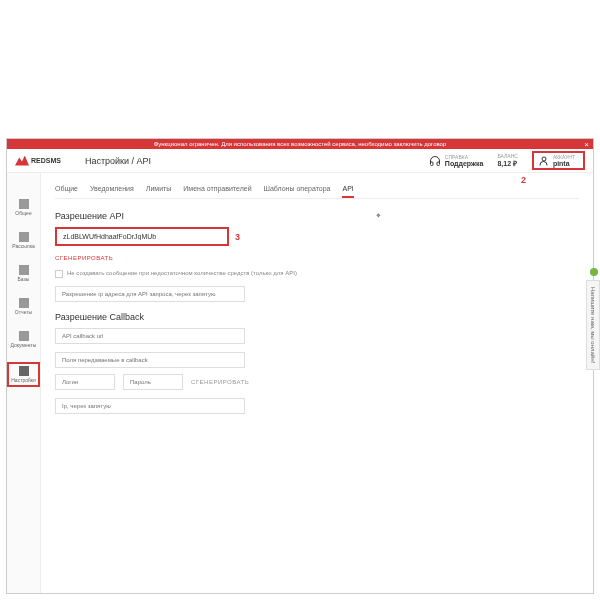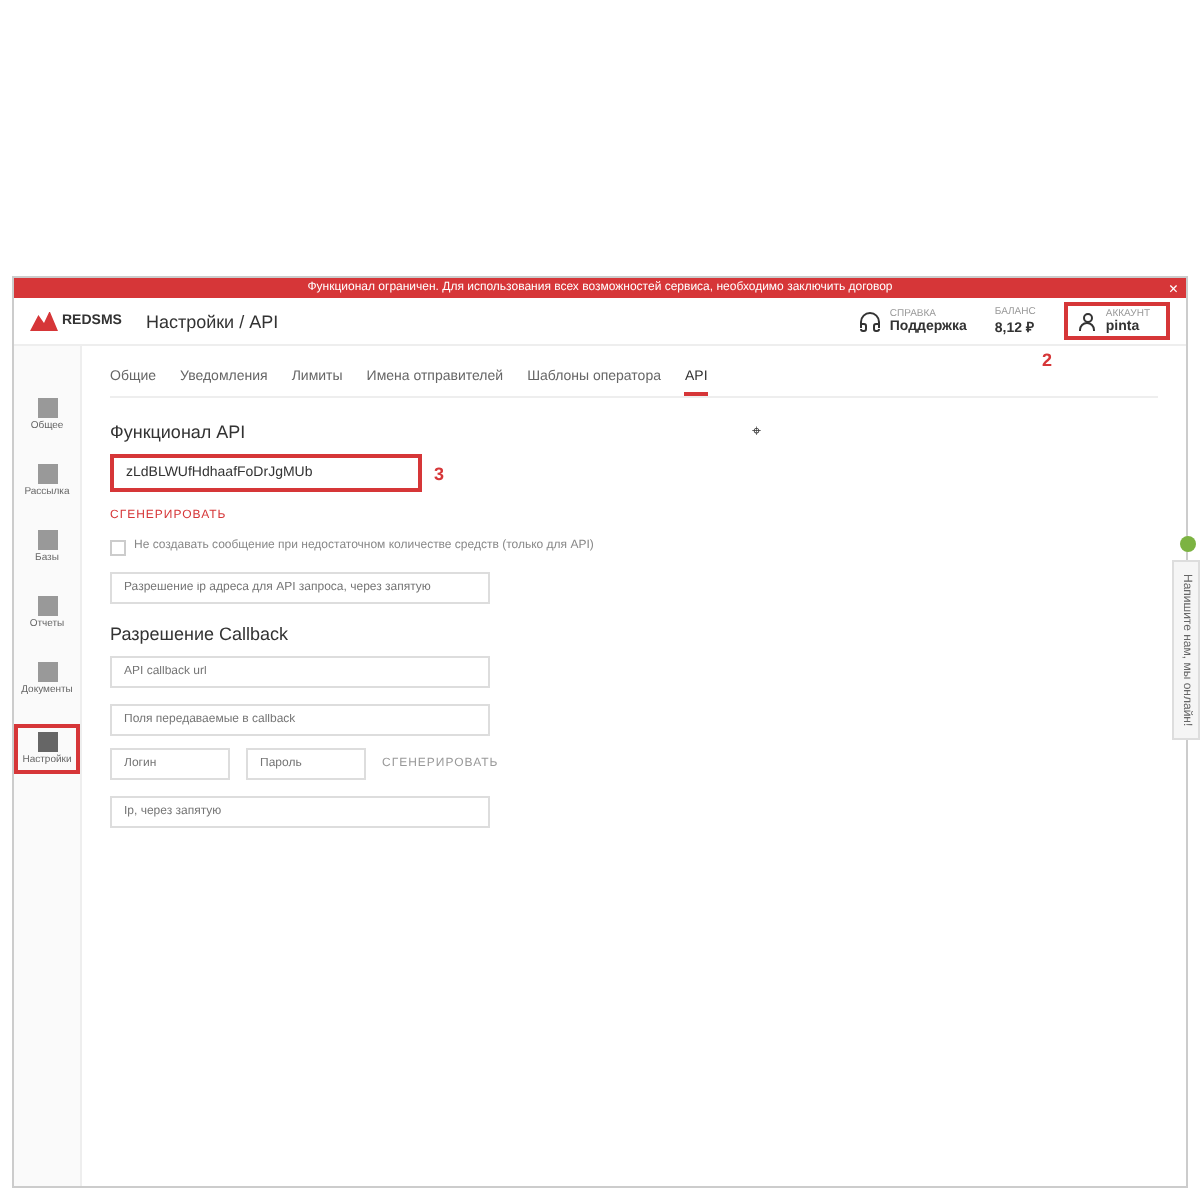--- a/index.html
+++ b/index.html
@@ -1,20 +1,20 @@
 <!DOCTYPE html>
 <html><head>
 <meta charset="utf-8">
 <style>
 * { margin: 0; padding: 0; box-sizing: border-box; }
 body { font-family: Arial, sans-serif; background: #fff; width: 600px; height: 600px; overflow: hidden; position: relative; }
 .page-wrap { position: absolute; top: 138px; left: 6px; right: 6px; bottom: 6px; border: 1px solid #ccc; background: #fff; overflow: hidden; }
 .alert-bar { background: #d63638; color: #fff; font-size: 6px; text-align: center; padding: 2px 4px; position: relative; }
 .alert-close { position: absolute; right: 4px; top: 1px; font-size: 8px; cursor: pointer; }
-.top-header { display: flex; align-items: center; height: 24px; border-bottom: 1px solid #eee; padding: 0 8px; background: #fff; }
+.top-header { display: flex; align-items: center; height: 24px; border-bottom: 1px solid #eee; padding: 0 8px; background: #fff; gap: 12px; }
 .logo { display: flex; align-items: center; gap: 2px; }
 .logo-mark { width: 14px; height: 10px; background: #d63638; clip-path: polygon(0 100%, 30% 20%, 50% 60%, 70% 0, 100% 100%); }
 .logo-text { font-size: 7px; font-weight: bold; color: #333; }
 .breadcrumb { font-size: 9px; color: #333; margin-left: 12px; font-weight: 500; }
 .header-right { margin-left: auto; display: flex; align-items: center; gap: 14px; }
 .header-item { display: flex; align-items: center; gap: 4px; }
 .header-item-label { font-size: 5px; color: #999; text-transform: uppercase; display: block; }
 .header-item-value { font-size: 7px; color: #333; font-weight: bold; display: block; }
 .header-icon { width: 12px; height: 12px; }
 .account-box { border: 2px solid #d63638; padding: 1px 8px 1px 4px; display: flex; align-items: center; gap: 3px; }
@@ -24,21 +24,21 @@
 .sidebar-item { display: flex; flex-direction: column; align-items: center; gap: 1px; font-size: 5px; color: #666; cursor: pointer; padding: 2px; }
 .sidebar-item.active { border: 2px solid #d63638; }
 .sidebar-icon { width: 10px; height: 10px; background: #999; }
 .sidebar-icon.gear { background: #666; }
 .content { flex: 1; padding: 8px 14px; overflow: hidden; position: relative; }
 .tabs { display: flex; gap: 12px; border-bottom: 1px solid #eee; margin-bottom: 12px; }
 .tab { font-size: 7px; color: #666; padding: 4px 0; cursor: pointer; }
 .tab.active { color: #333; border-bottom: 2px solid #d63638; font-weight: 500; }
 .section-title { font-size: 9px; color: #333; margin: 10px 0 6px; }
 .api-key-row { display: flex; align-items: center; gap: 6px; }
-.api-key-input { border: 2px solid #d63638; padding: 4px 6px; font-size: 7px; width: 156px; color: #333; }
+.api-key-input { border: 2px solid #d63638; padding: 4px 6px; font-size: 7px; width: 174px; color: #333; }
 .annotation-3 { color: #d63638; font-size: 9px; font-weight: bold; }
 .generate-link { font-size: 6px; color: #d63638; text-transform: uppercase; margin-top: 4px; display: inline-block; cursor: pointer; letter-spacing: 0.5px; }
 .checkbox-row { display: flex; align-items: flex-start; gap: 4px; margin-top: 6px; font-size: 6px; color: #888; }
 .checkbox { width: 8px; height: 8px; border: 1px solid #ccc; flex-shrink: 0; }
 .text-input { border: 1px solid #ddd; padding: 4px 6px; font-size: 6px; width: 190px; color: #999; margin-top: 8px; display: block; background: #fff; }
 .smpp-row { display: flex; gap: 8px; margin-top: 6px; }
 .smpp-input { border: 1px solid #ddd; padding: 4px 6px; font-size: 6px; width: 60px; color: #999; }
 .smpp-gen { font-size: 6px; color: #999; text-transform: uppercase; align-self: center; letter-spacing: 0.5px; }
 .right-tab { position: absolute; right: 0; top: 280px; width: 14px; height: 90px; background: #f5f5f5; border: 1px solid #ddd; writing-mode: vertical-rl; font-size: 6px; display: flex; align-items: center; justify-content: center; color: #666; }
 .right-tab-dot { position: absolute; right: 2px; top: 268px; width: 8px; height: 8px; background: #7cb342; border-radius: 50%; }
@@ -119,21 +119,21 @@
     <div class="content">
       <div class="tabs">
         <div class="tab">Общие</div>
         <div class="tab">Уведомления</div>
         <div class="tab">Лимиты</div>
         <div class="tab">Имена отправителей</div>
         <div class="tab">Шаблоны оператора</div>
         <div class="tab active">API</div>
       </div>
 
-      <div class="section-title">Функционал API</div>
+      <div class="section-title">Разрешение API</div>
       <div class="api-key-row">
         <input class="api-key-input" value="zLdBLWUfHdhaafFoDrJgMUb" style="">
         <span class="annotation-3">3</span>
       </div>
       <span class="generate-link">СГЕНЕРИРОВАТЬ</span>
       <div class="checkbox-row">
         <div class="checkbox"></div>
         <span>Не создавать сообщение при недостаточном количестве средств (только для API)</span>
       </div>
       <input class="text-input" placeholder="Разрешение ip адреса для API запроса, через запятую" style="">

